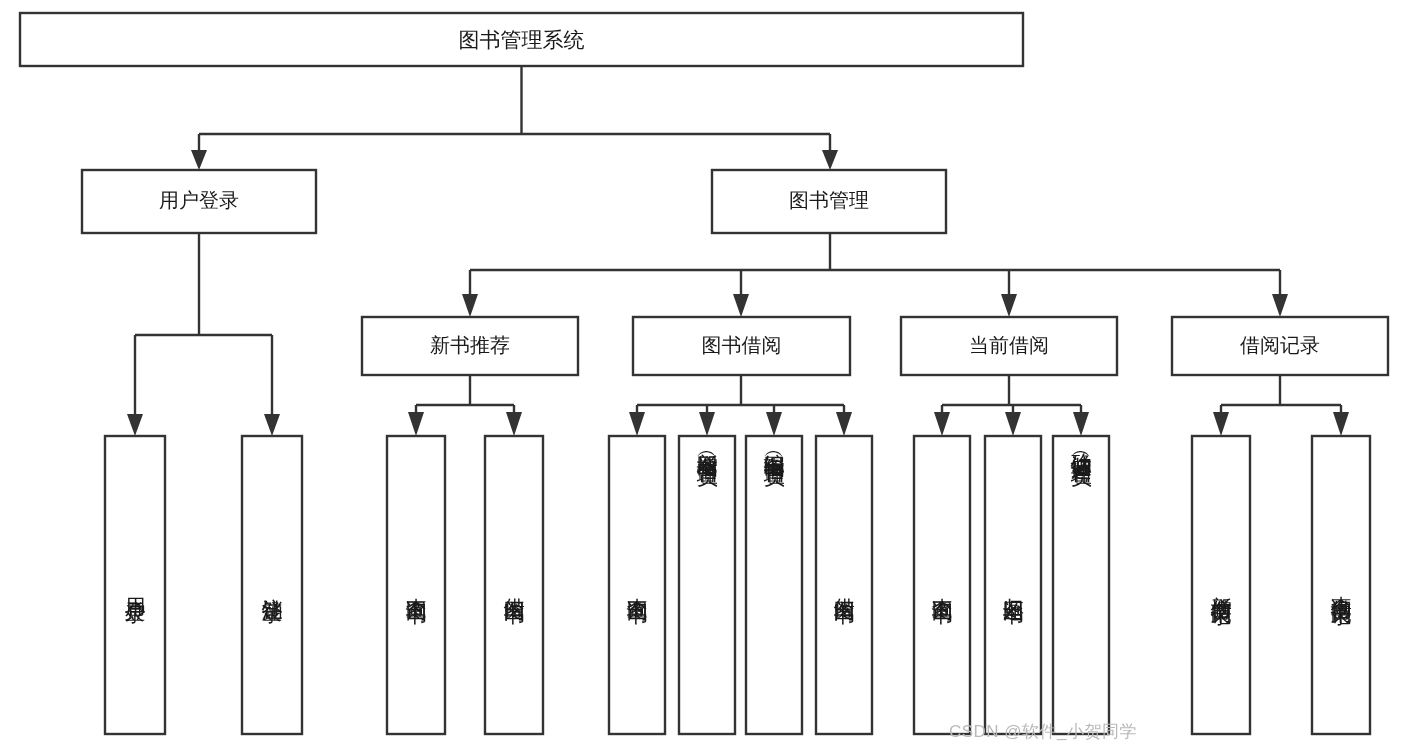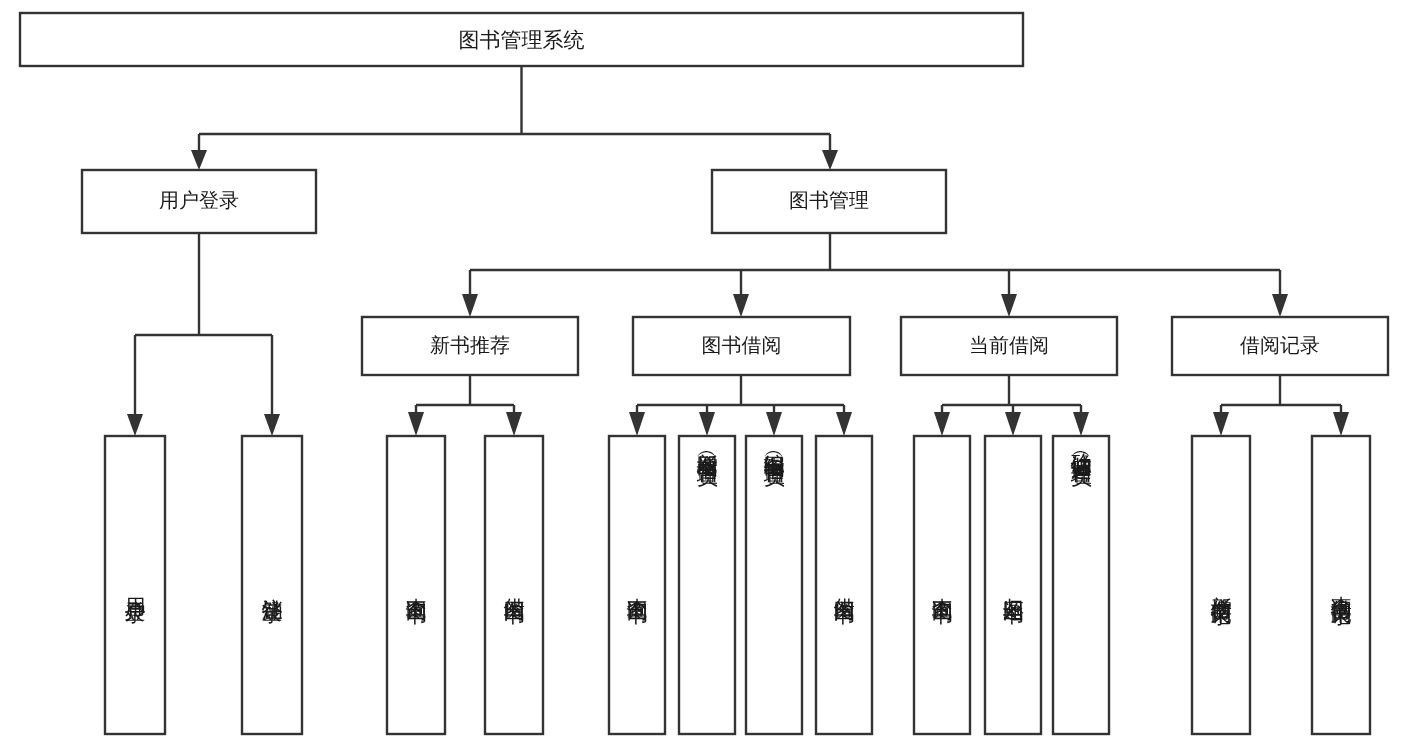--- a/index.html
+++ b/index.html
@@ -239,14 +239,15 @@
   </div>
 
   <div class="vlabel-wrap" style="left:1192px; top:436px; width:58px; height:298px;">
     <span class="vlabel">新增借阅记录</span>
   </div>
 
   <div class="vlabel-wrap" style="left:1312px; top:436px; width:58px; height:298px;">
     <span class="vlabel">查询借阅记录</span>
   </div>
 
+  <div class="watermark">CSDN @软件_小贺同学</div>
 
 </div>
 
 </body></html>

